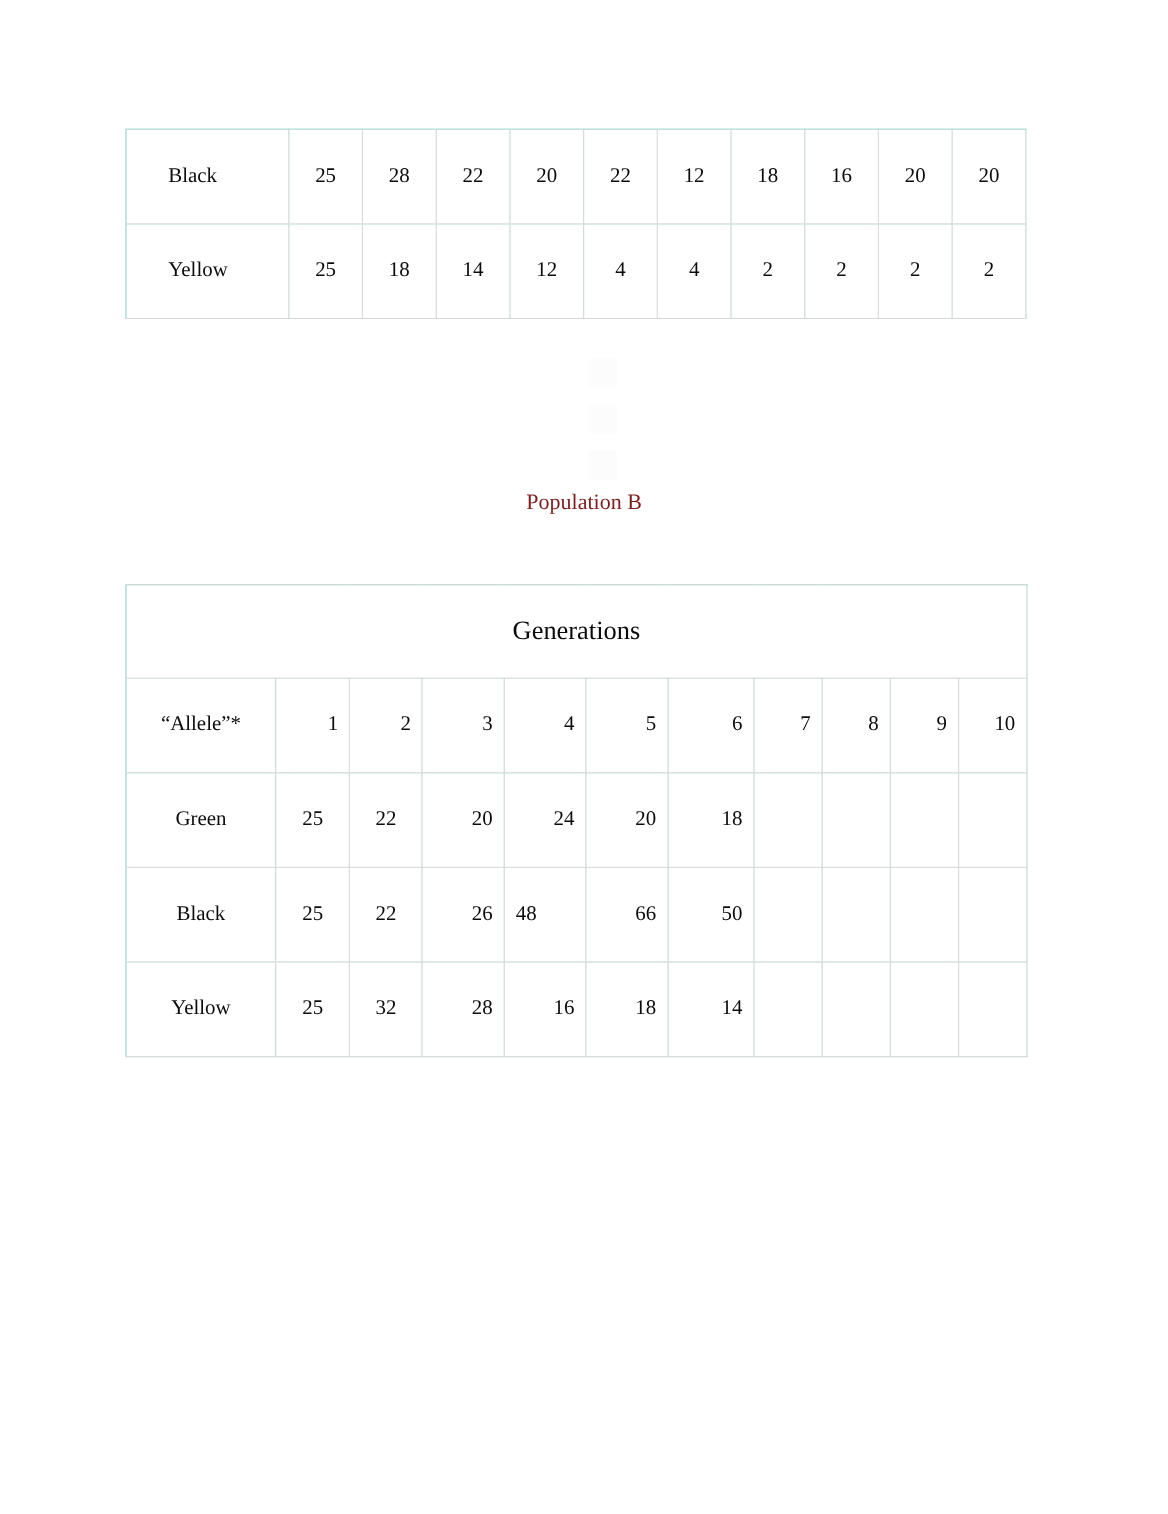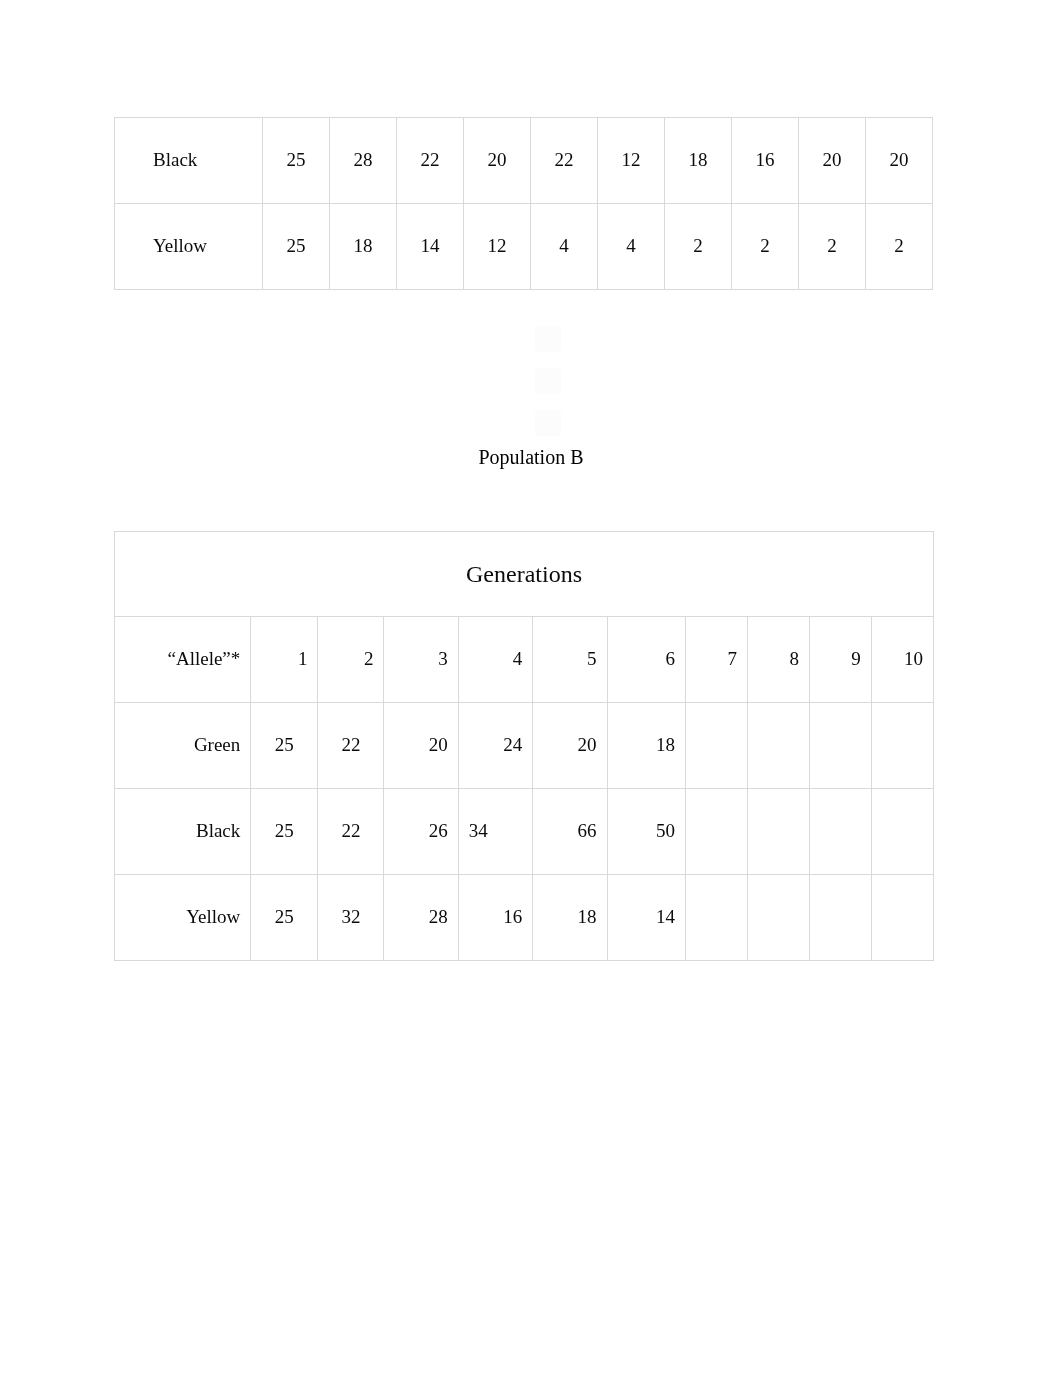--- a/index.html
+++ b/index.html
@@ -66,39 +66,39 @@
 
   
   #population-b-caption {
     position: absolute;
     left: 0;
     top: 445px;
     width: 1062px;
     text-align: center;
     font-size: 20px;
     line-height: 1.25;
-    color: #000000;
+    color: #7f1d1d;
   }
 
   
   #table-pop-b {
     left: 114px;
     top: 531px;
     width: 820px;
   }
   #table-pop-b td {
     height: 85px;
   }
   #table-pop-b .gen-header {
     height: 84px;
     text-align: center;
     font-size: 24px;
   }
   #table-pop-b .rowlabel {
-    text-align: right;
+    text-align: center;
     font-size: 19px;
   }
   #table-pop-b .gencol {
     text-align: right;
     font-size: 19px;
   }
   #table-pop-b .gencol.a-left {
     text-align: left;
   }
   #table-pop-b .gencol.a-center {
@@ -200,21 +200,21 @@
         <td class="gencol"></td>
         <td class="gencol"></td>
         <td class="gencol"></td>
         <td class="gencol"></td>
       </tr>
       <tr>
         <td class="rowlabel">Black</td>
         <td class="gencol a-center">25</td>
         <td class="gencol a-center">22</td>
         <td class="gencol">26</td>
-        <td class="gencol a-left">34</td>
+        <td class="gencol a-left">48</td>
         <td class="gencol">66</td>
         <td class="gencol">50</td>
         <td class="gencol"></td>
         <td class="gencol"></td>
         <td class="gencol"></td>
         <td class="gencol"></td>
       </tr>
       <tr>
         <td class="rowlabel">Yellow</td>
         <td class="gencol a-center">25</td>

